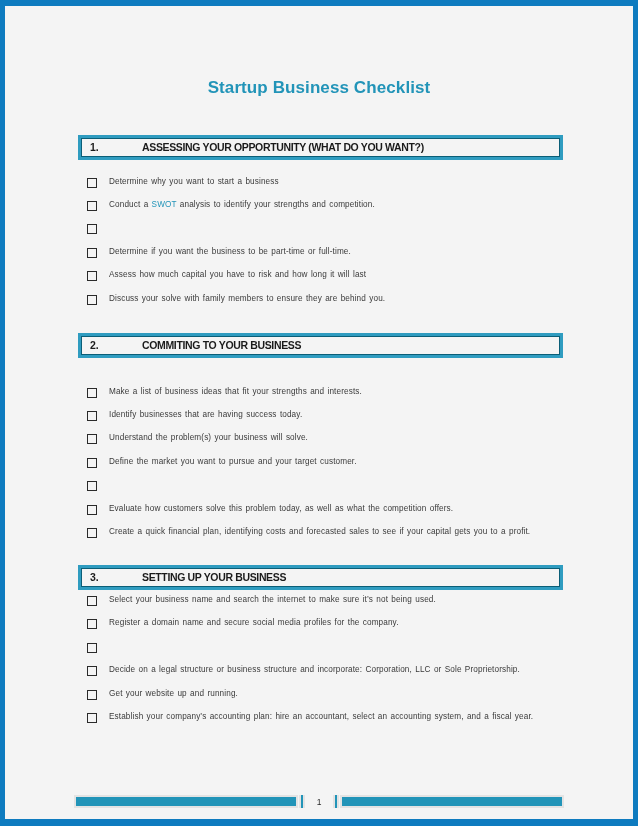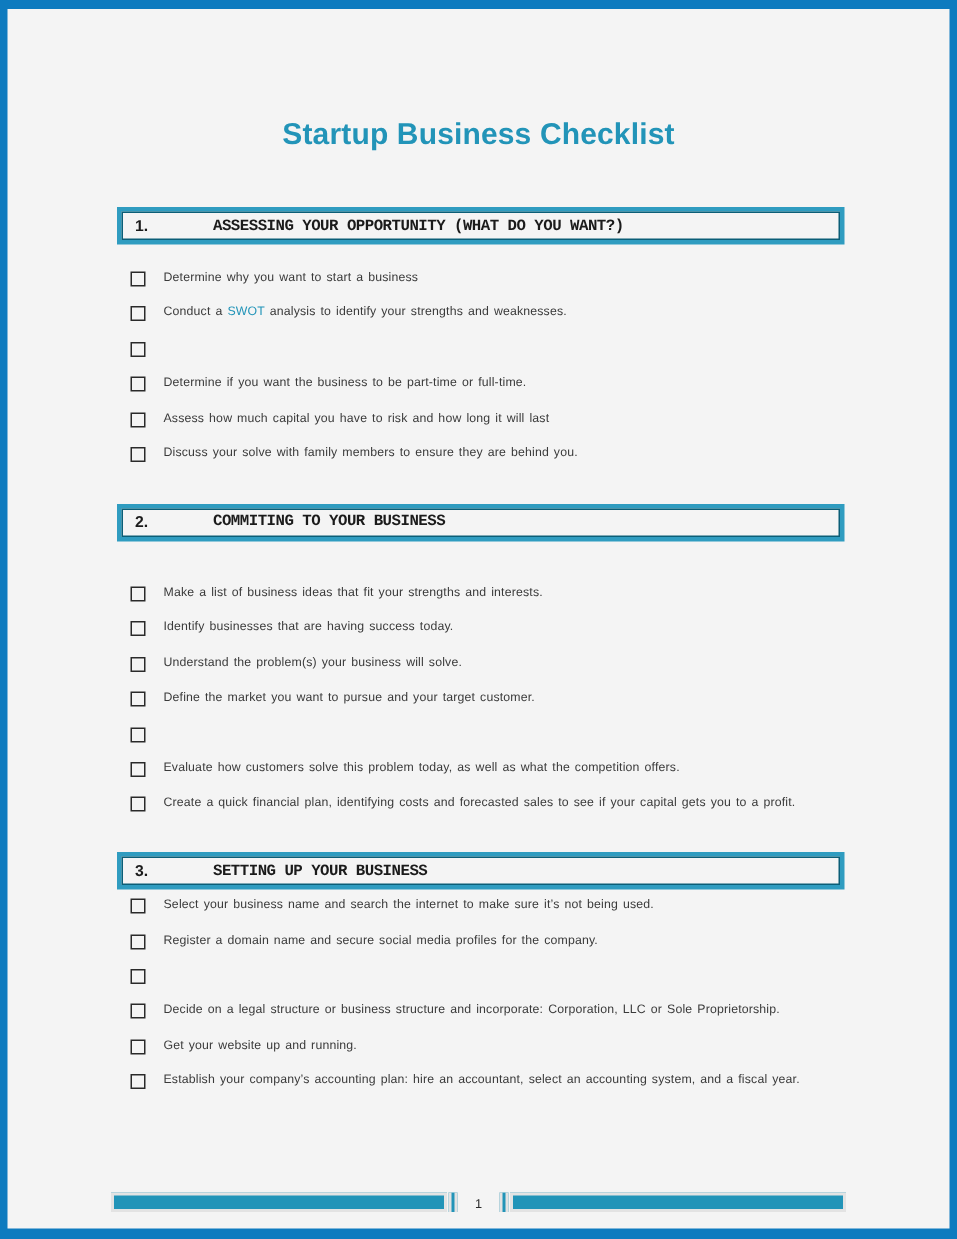--- a/index.html
+++ b/index.html
@@ -22,21 +22,21 @@
     background: #f4f4f4;
     border: 5px solid #0e7bbf;
     border-top-width: 6px;
     border-bottom-width: 7px;
     padding: 0;
   }
 
   .doc-title {
     text-align: center;
     color: #2294b8;
-    font-size: 20px;
+    font-size: 17px;
     font-weight: bold;
     letter-spacing: 0.1px;
     margin: 0;
     padding-top: 73px;
     line-height: 1.1;
   }
 
   .content {
     padding: 0 70px 0 73px;
   }
@@ -68,21 +68,20 @@
     width: 52px;
     flex: 0 0 52px;
   }
 
   .section-title {
     font-size: 10.5px;
     font-weight: bold;
     color: #1b1b1b;
     letter-spacing: -0.35px;
     white-space: nowrap;
-    font-family: Liberation Mono, monospace;
   }
 
   .items {
     list-style: none;
     margin: 0;
     padding: 0;
   }
 
   .section-1 .items { padding-top: 16px; text-align: right; }
   .section-2 .items { padding-top: 28px; text-align: right; }
@@ -169,21 +168,21 @@
         <span class="section-num">1.</span>
         <span class="section-title">ASSESSING YOUR OPPORTUNITY (WHAT DO YOU WANT?)</span>
       </div>
       <ul class="items">
         <li class="item">
           <span class="checkbox"></span>
           <span class="item-text">Determine why you want to start a business</span>
         </li>
         <li class="item">
           <span class="checkbox"></span>
-          <span class="item-text"><span>Conduct a </span><span class="lnk">SWOT</span><span> analysis to identify your strengths and weaknesses.</span></span>
+          <span class="item-text"><span>Conduct a </span><span class="lnk">SWOT</span><span> analysis to identify your strengths and competition.</span></span>
         </li>
         <li class="item">
           <span class="checkbox"></span>
         </li>
         <li class="item">
           <span class="checkbox"></span>
           <span class="item-text">Determine if you want  the business to be part-time or full-time.</span>
         </li>
         <li class="item">
           <span class="checkbox"></span>

